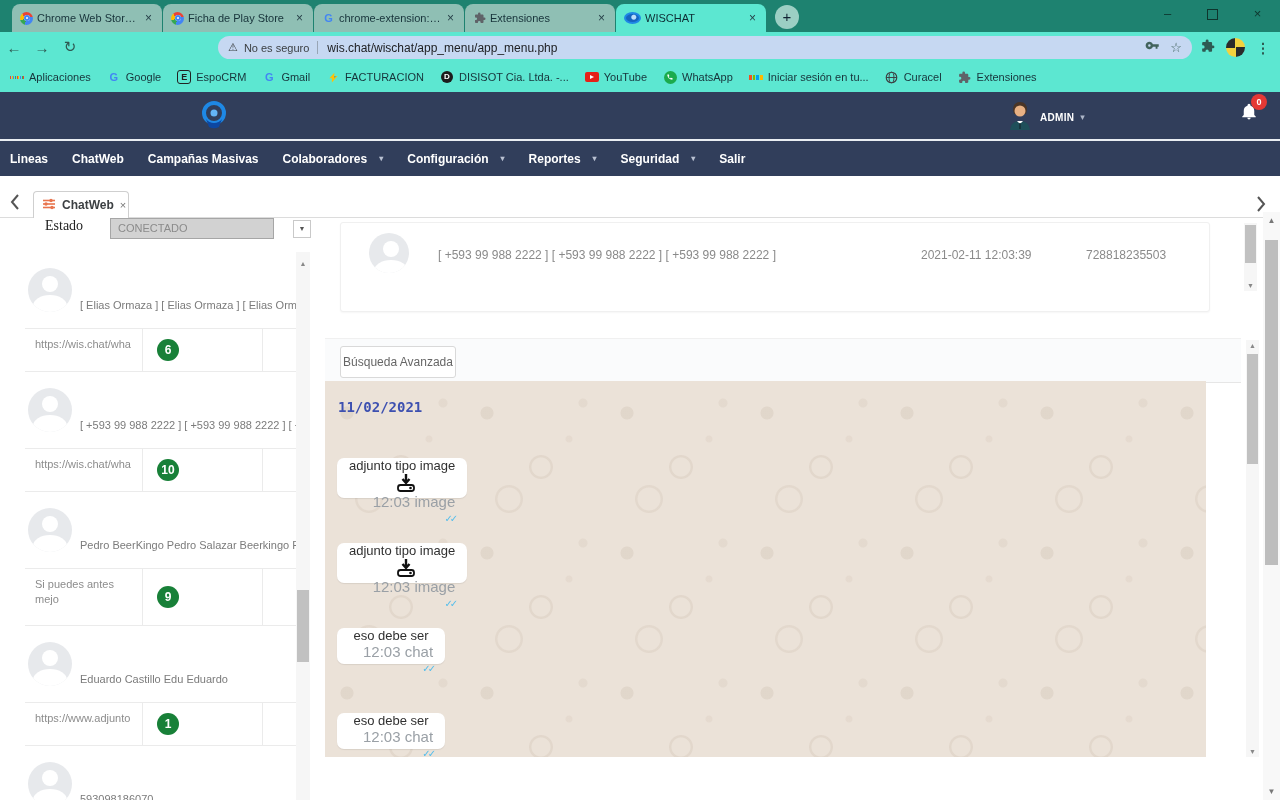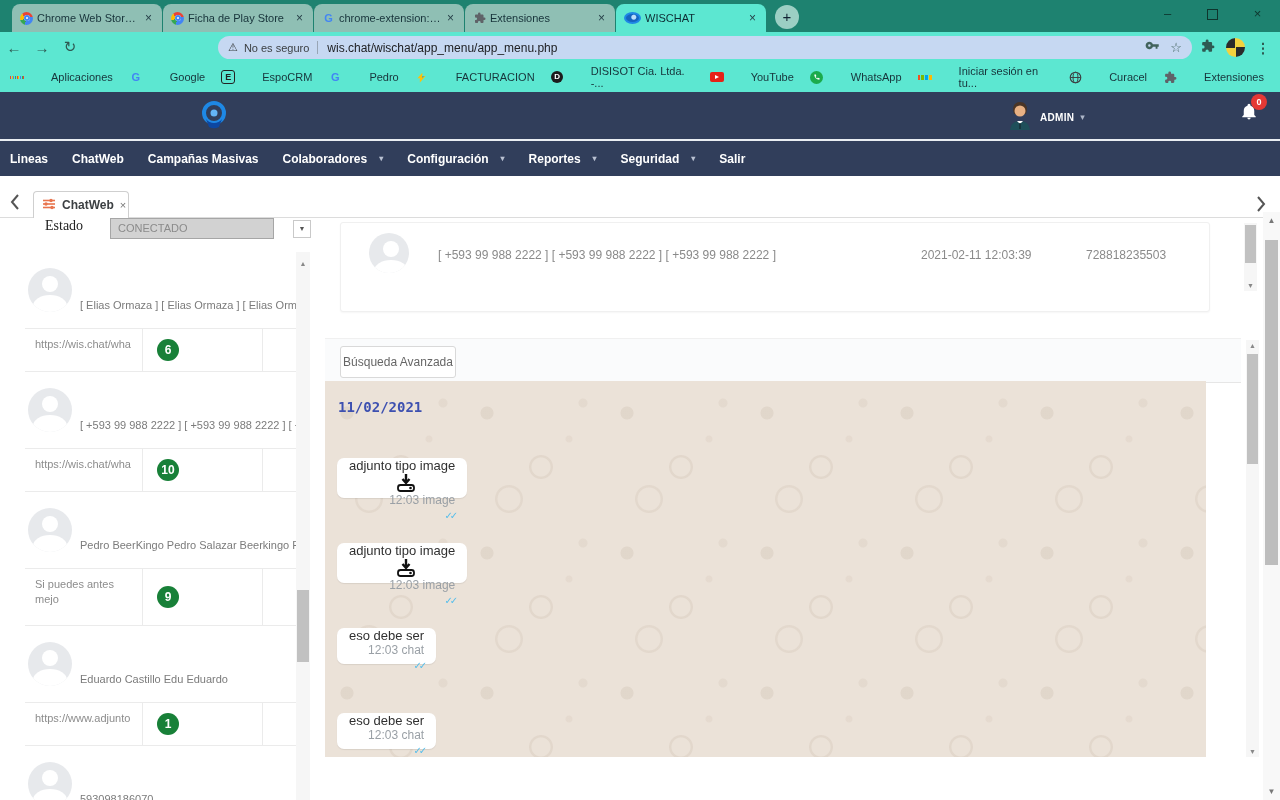--- a/index.html
+++ b/index.html
@@ -31,21 +31,21 @@
   .sec-label{font-size:11px;color:#3c4043;margin-right:8px;}
   .omni-div{width:1px;height:13px;background:#98a5b5;margin-right:9px;}
   .url{font-size:12px;color:#202124;flex:1;white-space:nowrap;overflow:hidden;}
   .omni-right{display:flex;align-items:center;gap:10px;}
   .toolbar-right{position:absolute;right:10px;top:4px;display:flex;align-items:center;gap:11px;height:23px;}
   .profile-avatar{width:19px;height:19px;border-radius:50%;background:conic-gradient(#f3d23e 0 25%,#2b2b2b 25% 50%,#f3d23e 50% 75%,#2b2b2b 75%);}
   .dots{color:#2e5a52;font-size:14px;font-weight:bold;}
   .star{color:#41635c;font-size:13px;}
 
   .bookmarks{position:absolute;left:0;top:62px;width:1280px;height:30px;background:#5ce7d1;display:flex;align-items:center;padding-left:10px;box-sizing:border-box;}
-  .bm{display:flex;align-items:center;margin-right:16px;font-size:11px;color:#17333a;gap:22px;}
+  .bm{display:flex;align-items:center;margin-right:16px;font-size:11px;color:#17333a;}
   .bm .bi{margin-right:5px;display:inline-flex;width:14px;height:14px;align-items:center;justify-content:center;}
   .apps-grid{display:grid;grid-template-columns:repeat(3,3px);grid-gap:1px;}
   .apps-grid i{width:3px;height:3px;}
   .ms-grid{display:grid;grid-template-columns:repeat(2,5px);grid-gap:1px;}
   .ms-grid i{width:5px;height:5px;}
   .bi-espo{width:12px;height:12px;border:1px solid #222;border-radius:3px;font-size:9px;font-weight:bold;color:#222;line-height:12px;text-align:center;}
   .bi-disisot{width:12px;height:12px;border-radius:50%;background:#1c1c1c;color:#fff;font-size:8px;font-weight:bold;line-height:12px;text-align:center;}
   .bi-yt{width:14px;height:10px;border-radius:2px;background:#e62117;position:relative;}
   .bi-yt::after{content:"";position:absolute;left:5px;top:2.5px;border-left:4px solid #fff;border-top:2.5px solid transparent;border-bottom:2.5px solid transparent;}
   .bi-wa{width:13px;height:13px;border-radius:50%;background:#1bab4c;display:flex;align-items:center;justify-content:center;}
@@ -112,21 +112,21 @@
     background-image:
       radial-gradient(circle at 22px 32px, rgba(155,130,105,.12) 0 6px, transparent 7px),
       radial-gradient(circle at 76px 86px, transparent 0 9px, rgba(155,130,105,.11) 10px 11.5px, transparent 12.5px),
       radial-gradient(circle at 118px 22px, rgba(155,130,105,.09) 0 4px, transparent 5px),
       radial-gradient(circle at 44px 118px, transparent 0 11px, rgba(155,130,105,.10) 12px 13.5px, transparent 14.5px),
       radial-gradient(circle at 104px 58px, rgba(155,130,105,.08) 0 3px, transparent 4px);
     background-size:140px 140px;}
   .chat-date{position:absolute;left:13px;top:18px;font-family:"DejaVu Sans Mono",monospace;font-weight:bold;font-size:14px;color:#3d50b0;}
   .bubble{position:absolute;left:12px;background:#fff;border-radius:7px;box-shadow:0 1px 1px rgba(0,0,0,.08);display:flex;align-items:center;padding:0 12px;flex-direction:column;}
   .bubble .msg-text{font-size:13px;color:#303030;}
-  .bubble .meta{font-size:12px;color:#9aa0a6;margin-left:14px;align-self:flex-end;padding-bottom:3px;white-space:nowrap;}
+  .bubble .meta{font-size:15px;color:#9aa0a6;margin-left:14px;align-self:flex-end;padding-bottom:3px;white-space:nowrap;}
   .bubble .checks{color:#53bdeb;font-size:10px;letter-spacing:-3px;margin-left:3px;align-self:flex-end;padding-bottom:5px;}
   .dl-ico{margin-left:8px;display:inline-flex;}
   .b1{top:77px;height:40px;}
   .b2{top:162px;height:40px;}
   .b3{top:247px;height:36px;}
   .b4{top:332px;height:36px;}
 
   .chat-scroll{position:absolute;left:1246px;top:340px;width:13px;height:417px;background:#f6f6f6;}
   .chat-scroll .arr-up{position:absolute;top:2px;left:0;width:13px;text-align:center;font-size:7px;color:#888;}
   .chat-scroll .thumb{position:absolute;left:1px;top:14px;width:11px;height:110px;background:#c1c1c1;}
@@ -231,21 +231,21 @@
       <span>Google</span>
     </span>
     <span class="bm">
       <span class="bi">
           <span class="bi-espo">E</span>
         </span>
       <span>EspoCRM</span>
     </span>
     <span class="bm">
       <span class="bi fav-g">G</span>
-      <span>Pedro</span>
+      <span>Gmail</span>
     </span>
     <span class="bm">
       <span class="bi">
         <svg width="13" height="13" viewBox="0 0 16 16">
             <polygon points="3,9 9,2 9,6 13,6 6,14 6,9" fill="#ffc107"></polygon>
             <polygon points="9,2 9,6 11,6 9,9" fill="#03a9f4"></polygon>
           </svg>
       </span>
       <span>FACTURACION</span>
     </span>

